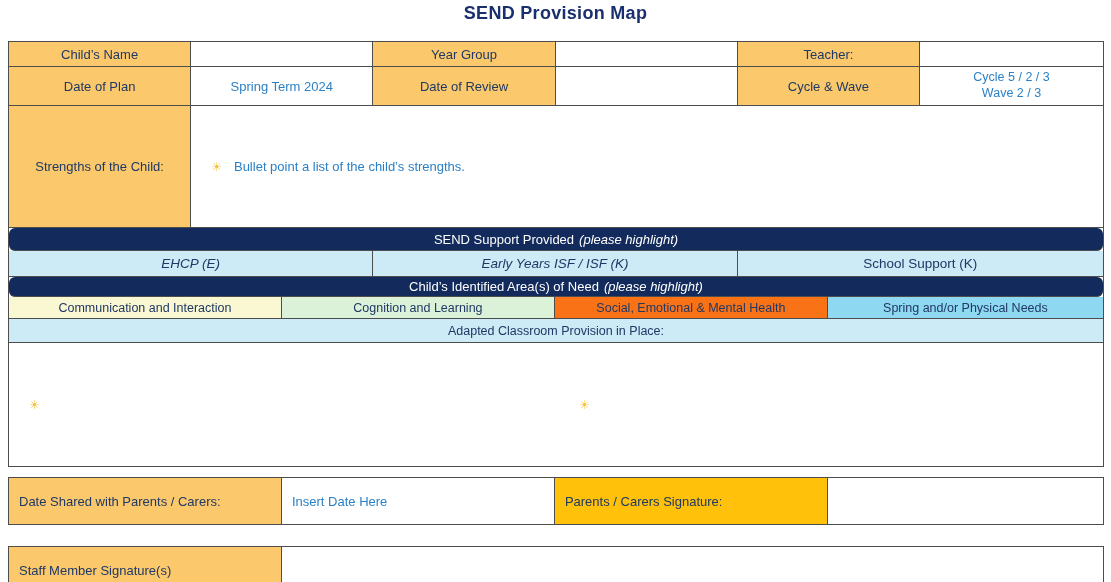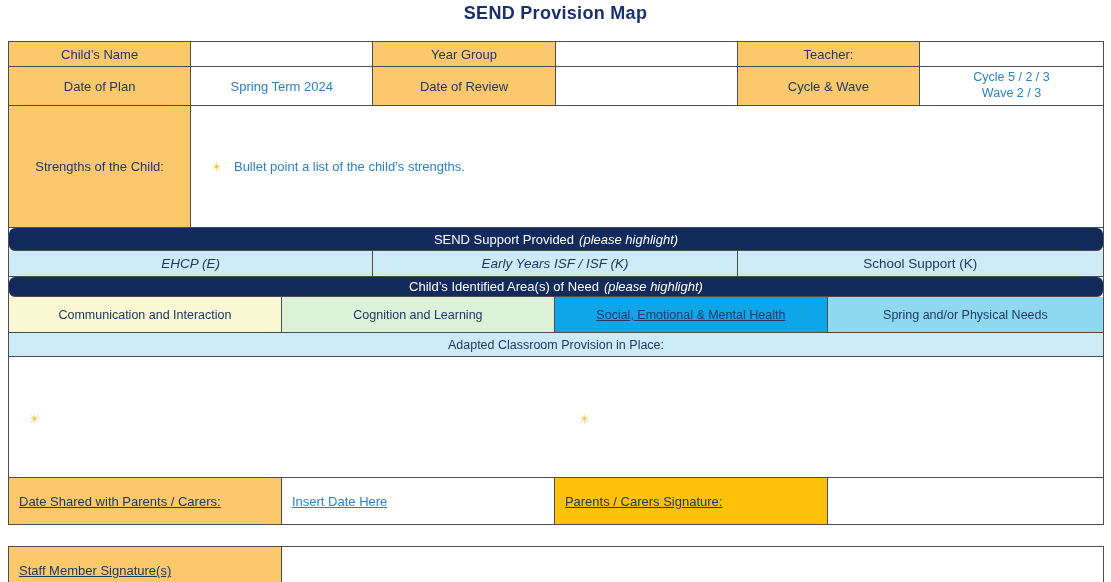--- a/index.html
+++ b/index.html
@@ -19,37 +19,37 @@
   .c6{flex:0 0 16.655%;}
   .c3{flex:0 0 33.3%;font-style:italic;}
   .c4{flex:0 0 24.95%;}
   .grow{flex:1 1 auto;}
   .r1{height:25px;}
   .r2{height:39px;}
   .r3{height:122px;}
   .r4{height:23px;}
   .r5{height:26px;}
   .r6{height:20px;}
-  .r7{height:36px;}
+  .r7{height:22px;}
   .r8{height:24px;}
   .r9{height:123px;}
   .rfoot1{height:46px;}
   .rfoot2{height:47px;}
   .orange{background:#FBC96C;}
   .orange2{background:#FFC10A;}
   .navyband{background:#122B5C;color:#ffffff;font-size:14px;border-radius:6px;}
   .navyband .note{font-style:italic;margin-left:5px;}
   .lblue{background:#CDEAF7;}
   .a0{background:#FAF8D2;}
   .a1{background:#DCF2D8;}
-  .a2{background:#0ea5e9;text-decoration:underline;}
+  .a2{background:#f97316;}
   .a3{background:#8FD8F2;}
   .bluetext{color:#2B80C6;}
   .sun{color:#F6C33C;font-size:12px;line-height:1;}
-  .left{justify-content:flex-start;padding-left:10px;text-align:left;text-decoration:underline;}
+  .left{justify-content:flex-start;padding-left:10px;text-align:left;}
   .strengths-body{position:relative;justify-content:flex-start;padding-left:20px;}
   .strengths-body .sun{margin-right:12px;}
   .two-line{flex-direction:column;line-height:1.25;font-size:12.5px;text-align:center;}
   .bigarea{position:relative;}
   .bigarea .sun{position:absolute;top:50%;transform:translateY(-50%);}
   .sun-left{left:20px;}
   .sun-mid{left:570px;}
   .opt{font-size:13.5px;}
   .area-opt{font-size:12.5px;}
   .adapted{font-size:12.5px;}

